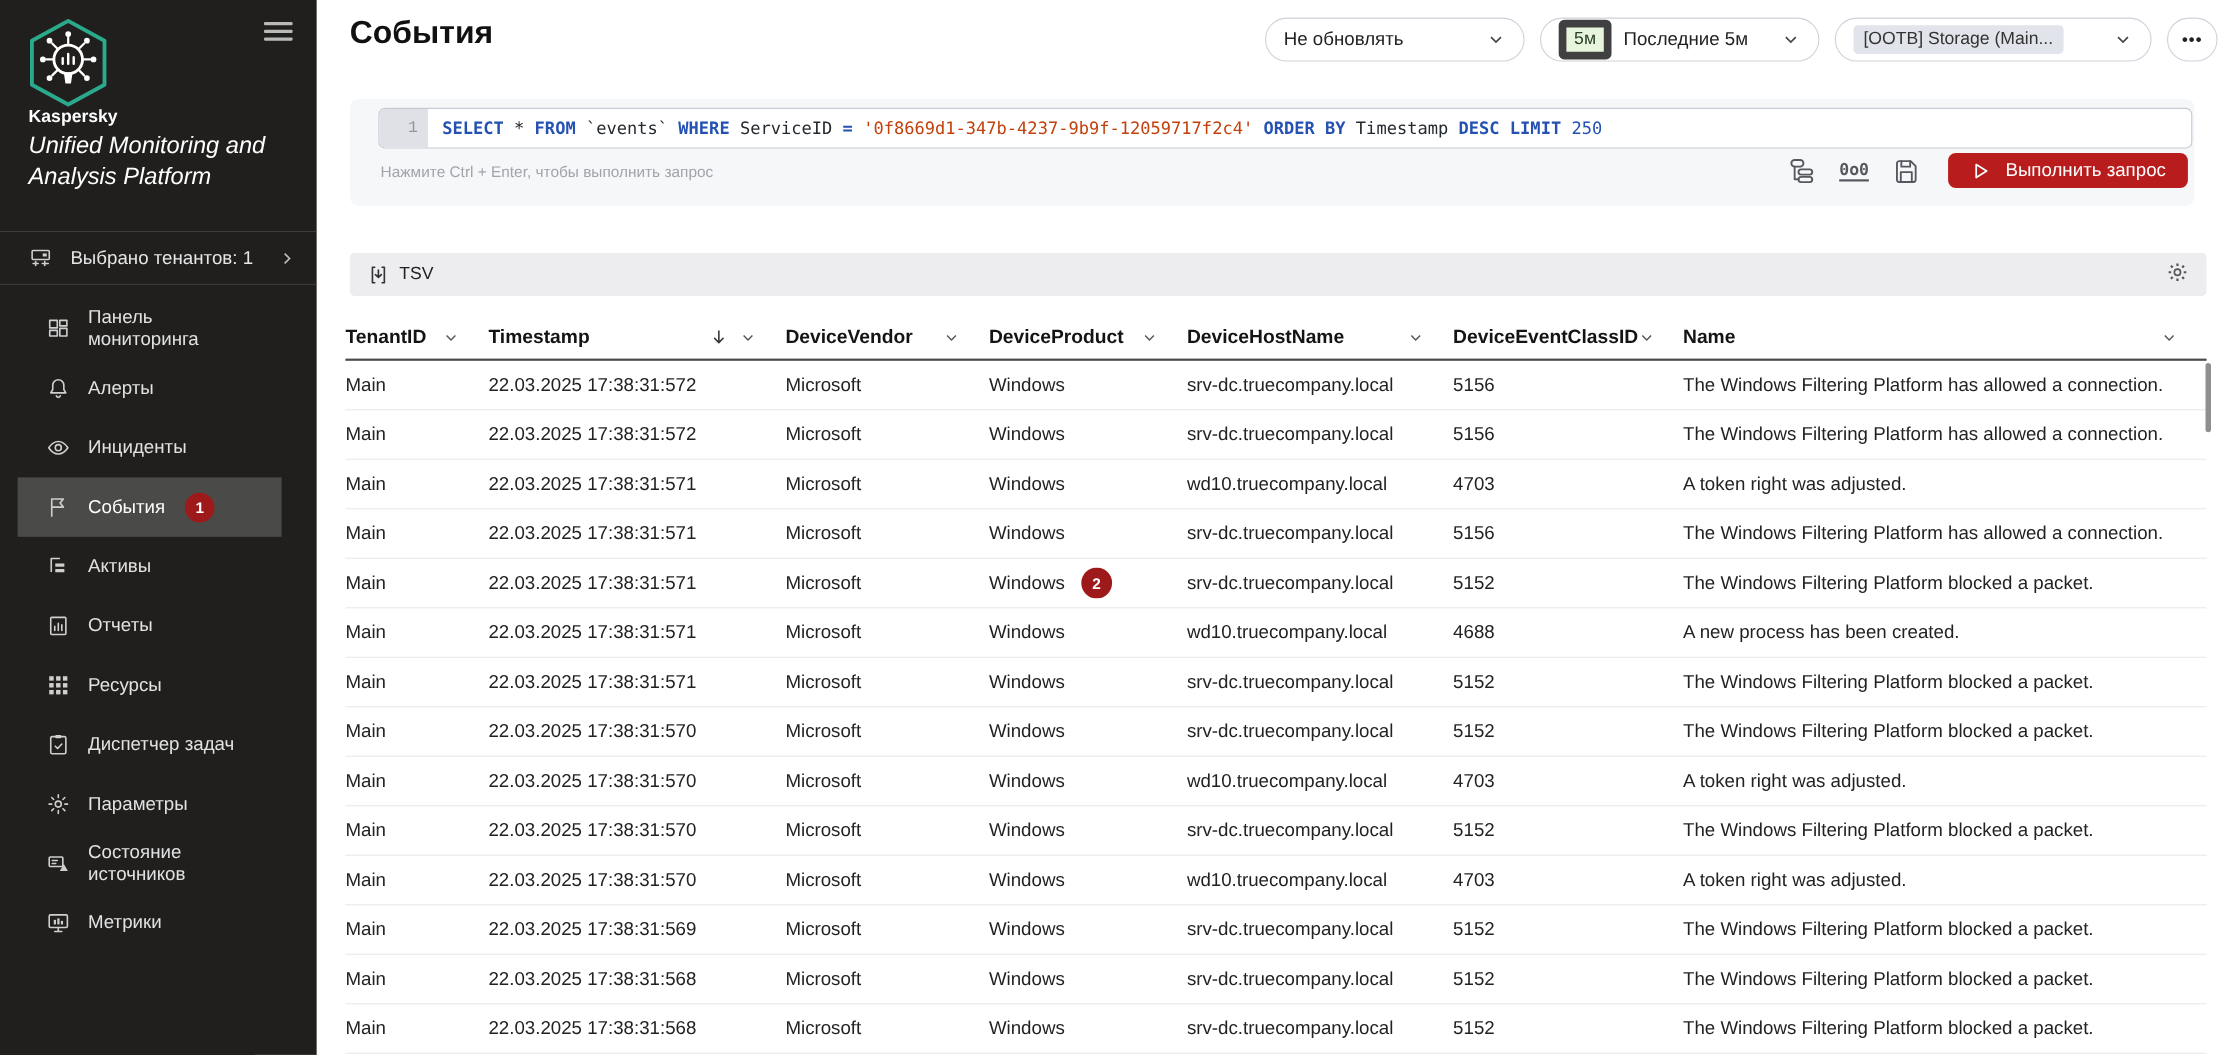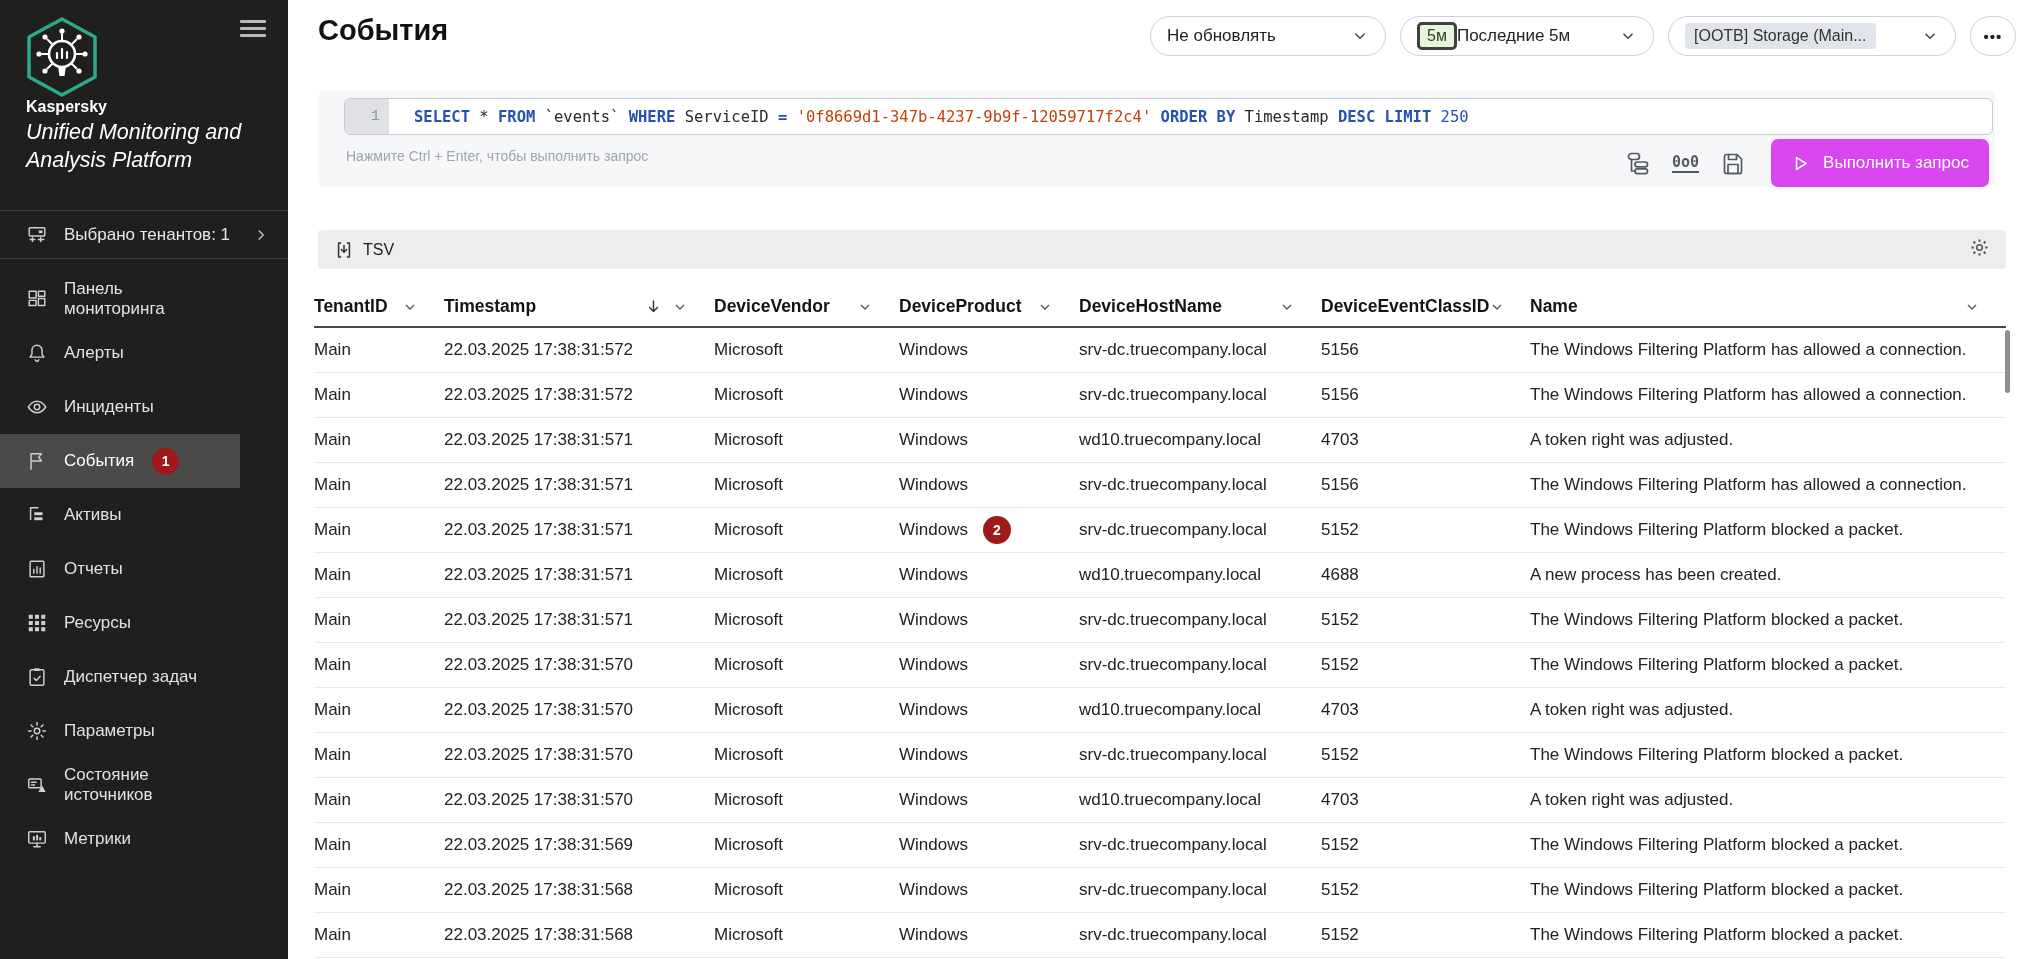--- a/index.html
+++ b/index.html
@@ -10,65 +10,65 @@
   
   .sidebar { position:absolute; left:0; top:0; width:288px; height:959px; background:#201f1e; color:#e6e6e6; }
   .burger { position:absolute; top:20px; right:22px; width:26px; height:20px; cursor:pointer; }
   .burger span { display:block; height:3px; background:#b9b9b9; border-radius:1px; margin-bottom:4px; }
   .logo-wrap { position:absolute; top:16px; left:24px; }
   .brand-name { position:absolute; top:98px; left:26px; font-size:16px; font-weight:bold; color:#fff; }
   .brand-product { position:absolute; top:118px; left:26px; font-size:21.5px; line-height:28px; color:#fff; font-weight:500;font-style:italic; }
   .side-divider { position:absolute; left:0; width:288px; height:1px; background:#3c3c3a; }
   .tenants-row { position:absolute; top:212px; left:0; width:288px; height:46px; display:flex; align-items:center; padding:0 18px 0 26px; cursor:pointer; }
   .tenants-row .lbl { font-size:17px; margin-left:16px; flex:1; }
-  .side-menu { position:absolute; top:272px; left:0; width:240px; }
+  .side-menu { position:absolute; top:272px; left:16px; width:240px; }
   .side-item { height:54px; display:flex; align-items:center; padding:0 18px 0 26px; cursor:pointer; font-size:17px; color:#e2e2e2; }
   .side-item .lbl { margin-left:16px; }
   .side-item.active { background:#4a4a48; color:#fff; }
   .badge-red { display:inline-flex; align-items:center; justify-content:center;
     min-width:27px; height:27px; border-radius:50%; background:#9e1a1a; color:#fff;
     font-size:14px; font-weight:bold; margin-left:18px; }
   .icon20 { width:22px; height:22px; flex:0 0 22px; }
   .s-ic { stroke:#cfcfcf; fill:none; stroke-width:1.6; stroke-linecap:round; stroke-linejoin:round; }
   .s-fill { fill:#cfcfcf; stroke:none; }
 
   
   .main { position:absolute; left:288px; top:0; right:0; bottom:0; background:#fff; }
   .page-title { position:absolute; left:30px; top:14px; font-size:29px; font-weight:bold; color:#111; }
   .top-controls { position:absolute; top:16px; right:10px; display:flex; gap:14px; align-items:center; }
   .select { height:40px; border:1px solid #cfd2d9; border-radius:20px; background:#fff;
     display:flex; align-items:center; padding:0 16px; font-size:17px; color:#222; cursor:pointer; }
   .select .chev { margin-left:auto; }
   .sel-refresh { width:236px; }
   .sel-period  { width:254px; }
   .sel-storage { width:288px; }
-  .pill-green { background:#e7f5dc; border:3px solid #404040; border-radius:5px; padding:2px 7px; font-size:16px; color:#29402a; }
+  .pill-green { background:#e7f5dc; border:7px solid #404040; border-radius:5px; padding:2px 7px; font-size:16px; color:#29402a; margin-right:11px; }
   .pill-gray { background:#e1e4ea; border-radius:4px; padding:4px 9px; font-size:16px; color:#333; white-space:nowrap; overflow:hidden; max-width:210px; }
   .btn-more { width:46px; height:40px; border:1px solid #cfd2d9; border-radius:20px; background:#fff;
     display:flex; align-items:center; justify-content:center; font-size:15px; letter-spacing:1px; font-weight:bold; color:#222; cursor:pointer; }
 
   
   .query-panel { position:absolute; left:30px; right:31px; top:90px; height:97px; background:#f6f7f9; border-radius:8px; }
   .query-input { position:absolute; left:26px; right:2px; top:8px; height:37px; background:#fff;
     border:1px solid #c6cad2; border-radius:6px; display:flex; align-items:stretch; overflow:hidden; }
   .gutter { width:44px; background:#dfe1e6; color:#9096a0; font-family:"Liberation Mono", monospace;
     font-size:15px; display:flex; align-items:center; justify-content:flex-end; padding-right:9px; }
   .code-line { flex:1; display:flex; align-items:center; padding-left:13px;
-    font-family:"DejaVu Sans Mono","Liberation Mono",monospace; font-size:15.5px; white-space:pre;margin-left:12px; }
+    font-family:"DejaVu Sans Mono","Liberation Mono",monospace; font-size:15.5px; white-space:pre; }
   .tok-kw { color:#2451b2; font-weight:bold; }
   .tok-plain { color:#24292e; }
   .tok-str { color:#c2410c; }
   .tok-num { color:#2451b2; }
   .query-hint { position:absolute; left:28px; top:58px; font-size:14px; color:#a0a4ab; }
   .query-actions { position:absolute; right:6px; top:49px; display:flex; align-items:center; gap:22px; }
   .qa-icon { width:24px; height:24px; cursor:pointer; }
   .q-ic { stroke:#55595f; fill:none; stroke-width:1.7; stroke-linecap:round; stroke-linejoin:round; }
   .stats-glyph { font-family:"DejaVu Sans Mono", monospace; font-size:15px; font-weight:bold; color:#55595f;
     border-bottom:2px solid #55595f; line-height:17px; cursor:pointer; }
-  .btn-run { height:48px; min-width:186px; margin-left:4px; background:#d946ef; color:#fff; border:none; border-radius:7px;
+  .btn-run { height:32px; min-width:186px; margin-left:4px; background:#b91c1c; color:#fff; border:none; border-radius:7px;
     font-size:17px; display:flex; align-items:center; justify-content:center; gap:13px; padding:0 20px; cursor:pointer;
     font-family:"Liberation Sans", sans-serif; }
 
   
   .tsv-bar { position:absolute; left:30px; right:20px; top:230px; height:39px; background:#ededf0; border-radius:4px;
     display:flex; align-items:center; padding:0 16px; }
   .tsv-btn { display:flex; align-items:center; gap:9px; font-size:16px; color:#222; cursor:pointer; }
   .gear-btn { margin-left:auto; cursor:pointer; }
 
   

